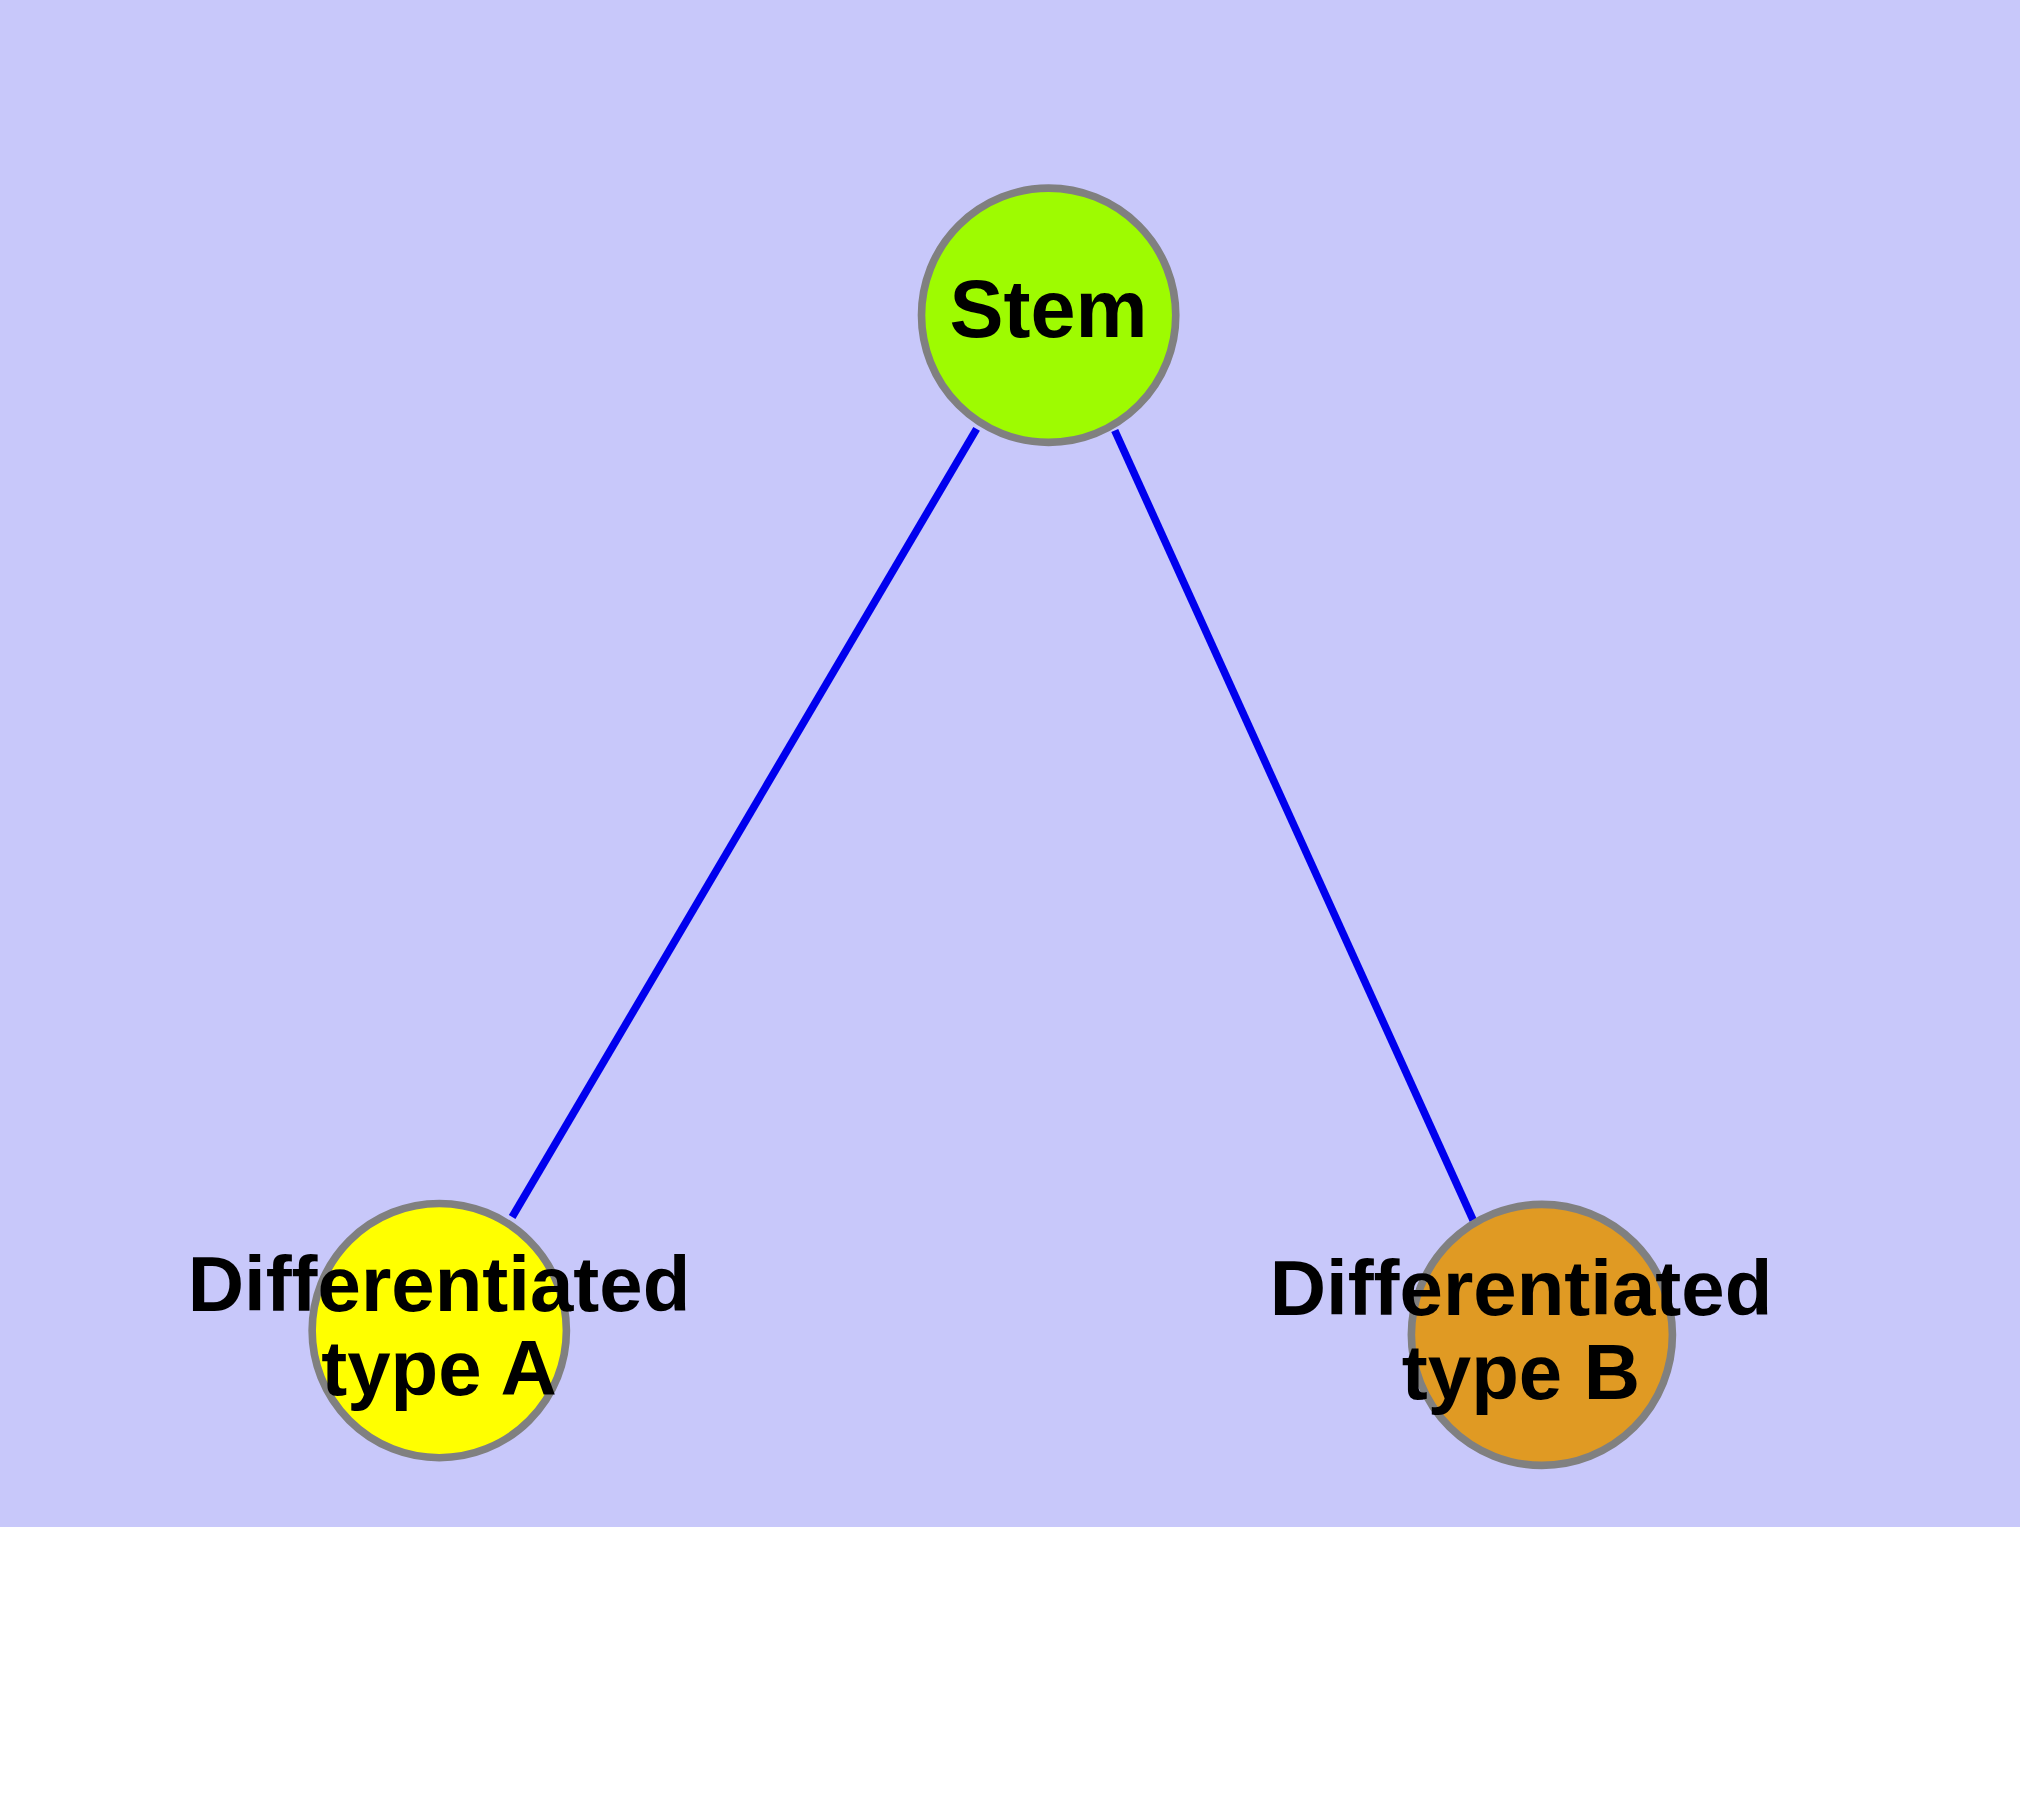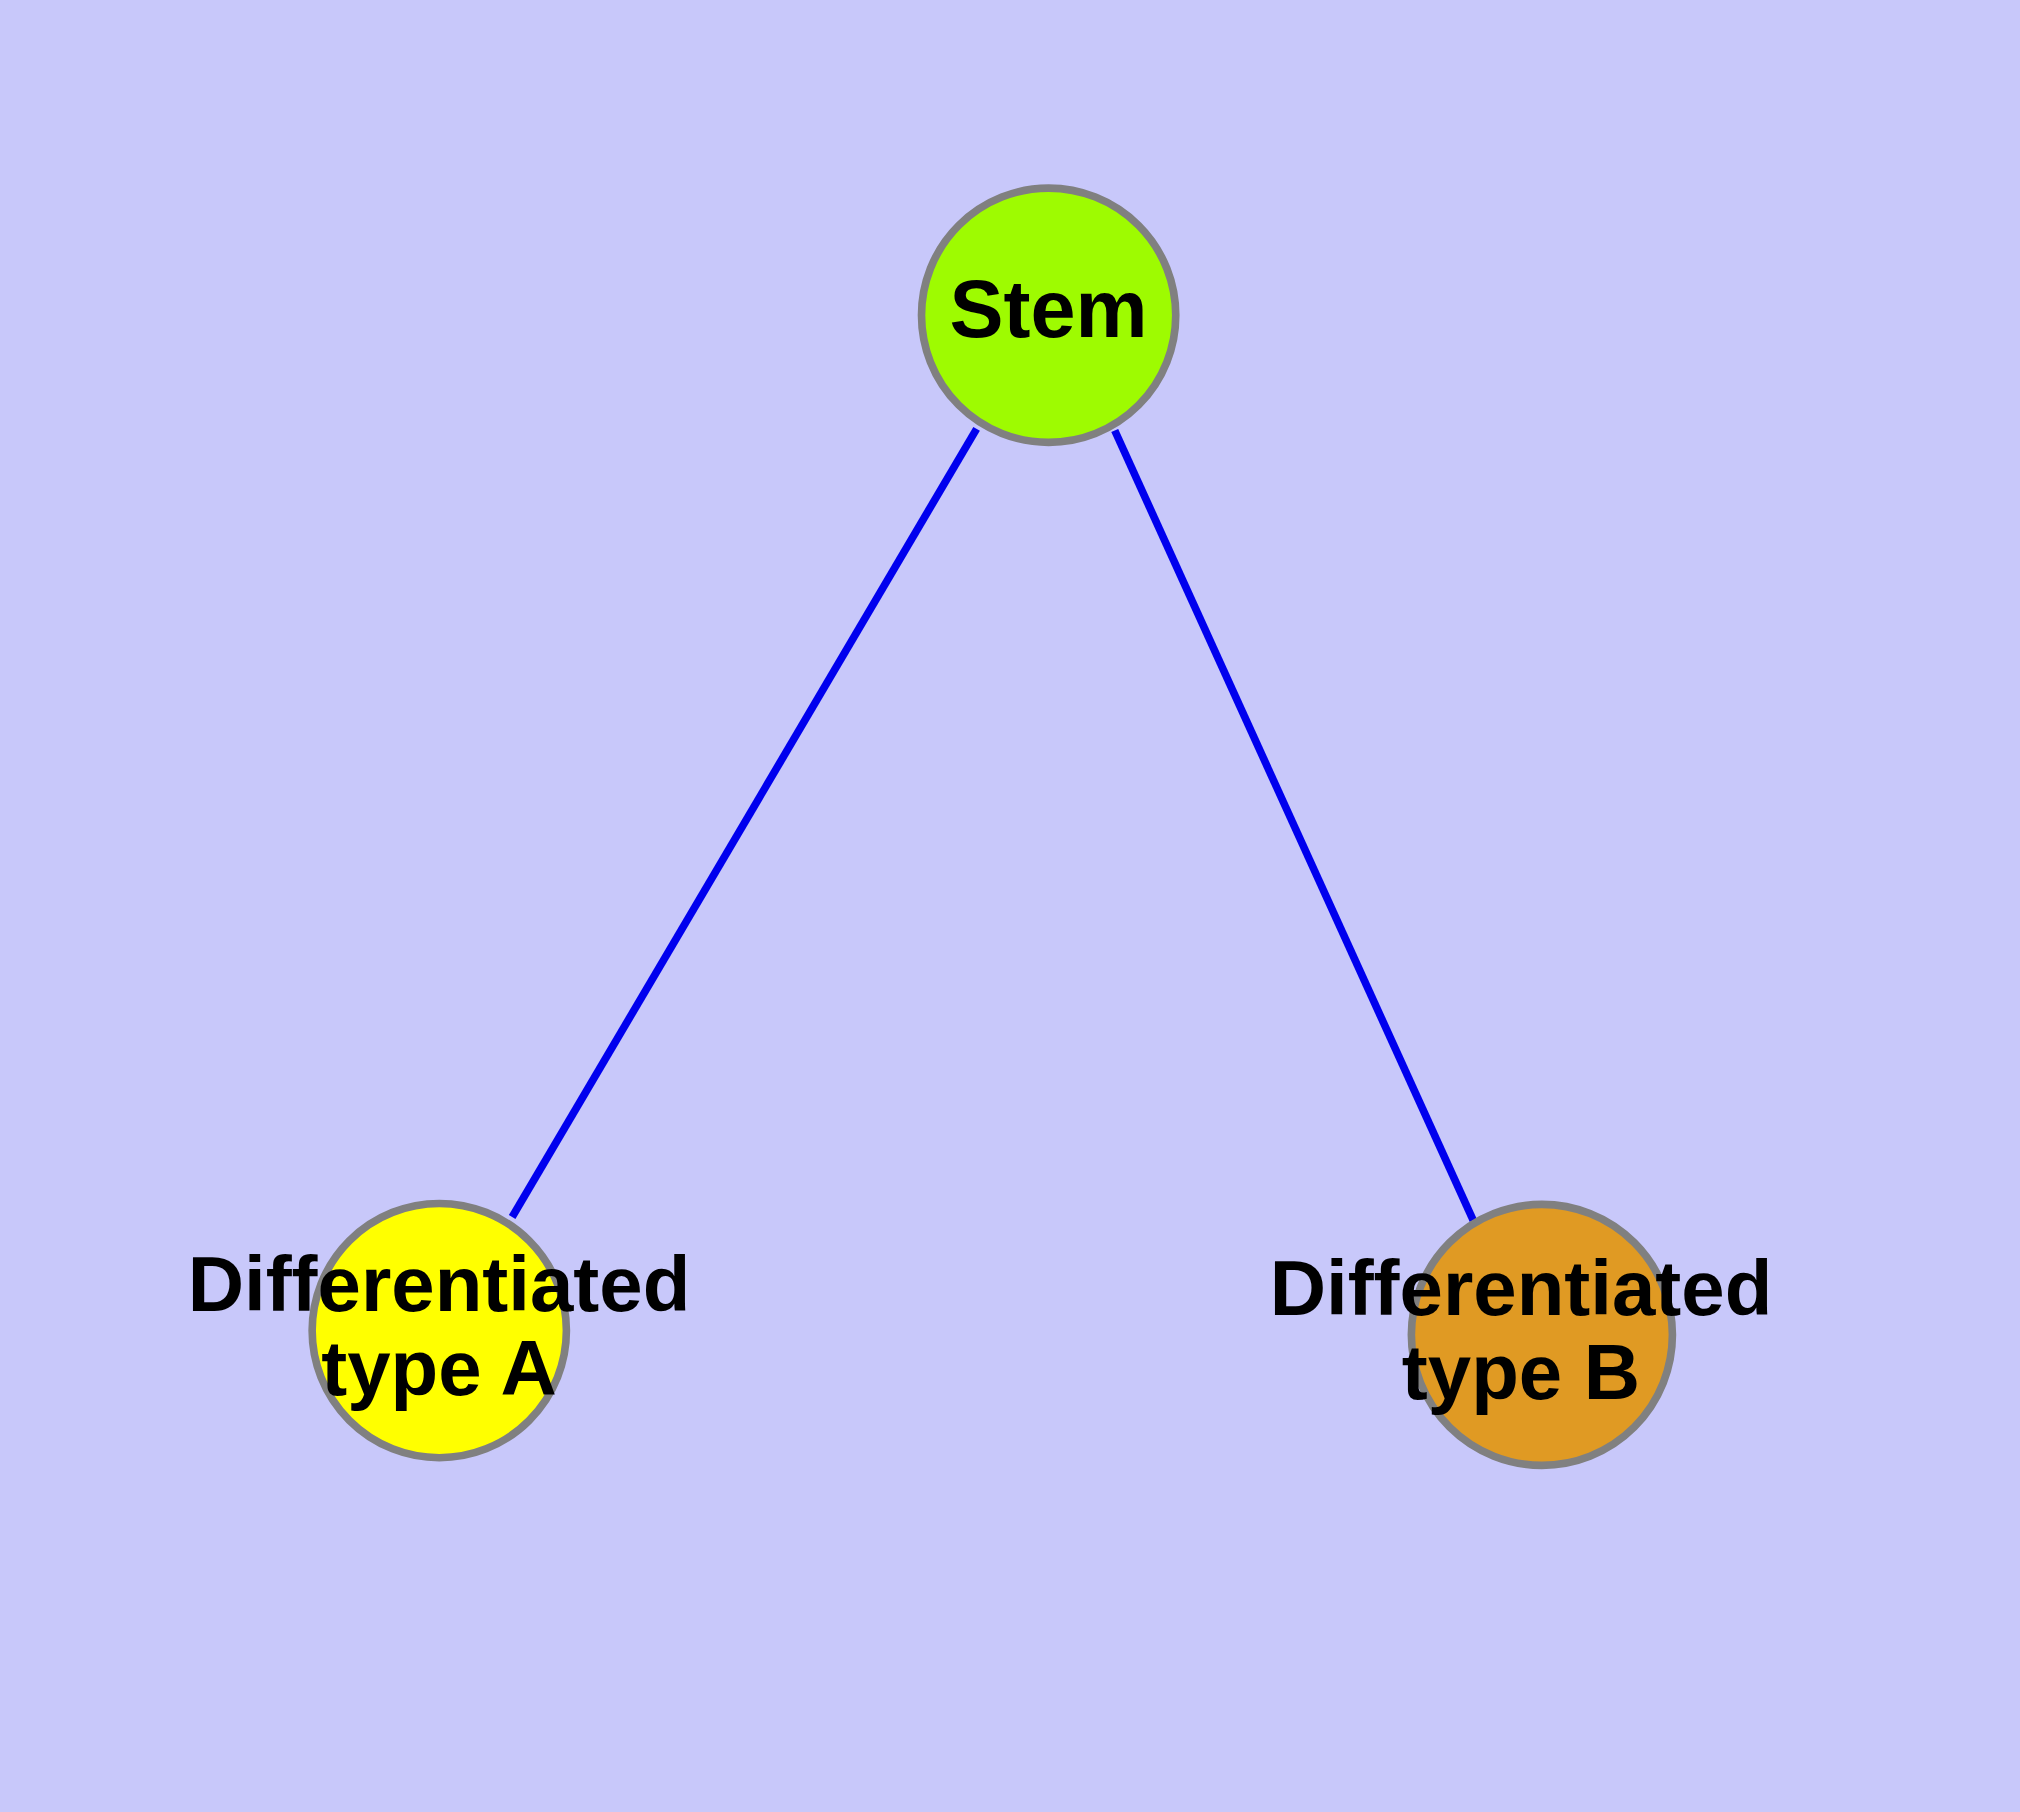--- a/index.html
+++ b/index.html
@@ -61,21 +61,21 @@
   #label-diff-b {
     font-size: 78px;
     left: 1182px;
     top: 1244px;
     width: 678px;
   }
 </style>
 </head>
 <body>
 
-<div id="canvas" style="width: 2021px; height: 1812px;">
+<div id="canvas" style="width: 2021px; height: 1527px;">
 
   <div id="bg-rect" style="background: rgb(200, 200, 250);"></div>
 
   <svg id="graph-svg" viewBox="0 0 2384 2138" width="2021" height="1812">
     <g>
       <line class="edge-line" x1="1152" y1="506" x2="604" y2="1436" stroke="#0000ee" stroke-width="9"></line>
       <line class="edge-line" x1="1315" y1="508" x2="1738" y2="1440" stroke="#0000ee" stroke-width="9"></line>
     </g>
     <g>
       <circle class="node-circle" cx="1237" cy="372" r="150" fill="#9efb01" stroke="#808080" stroke-width="9"></circle>

